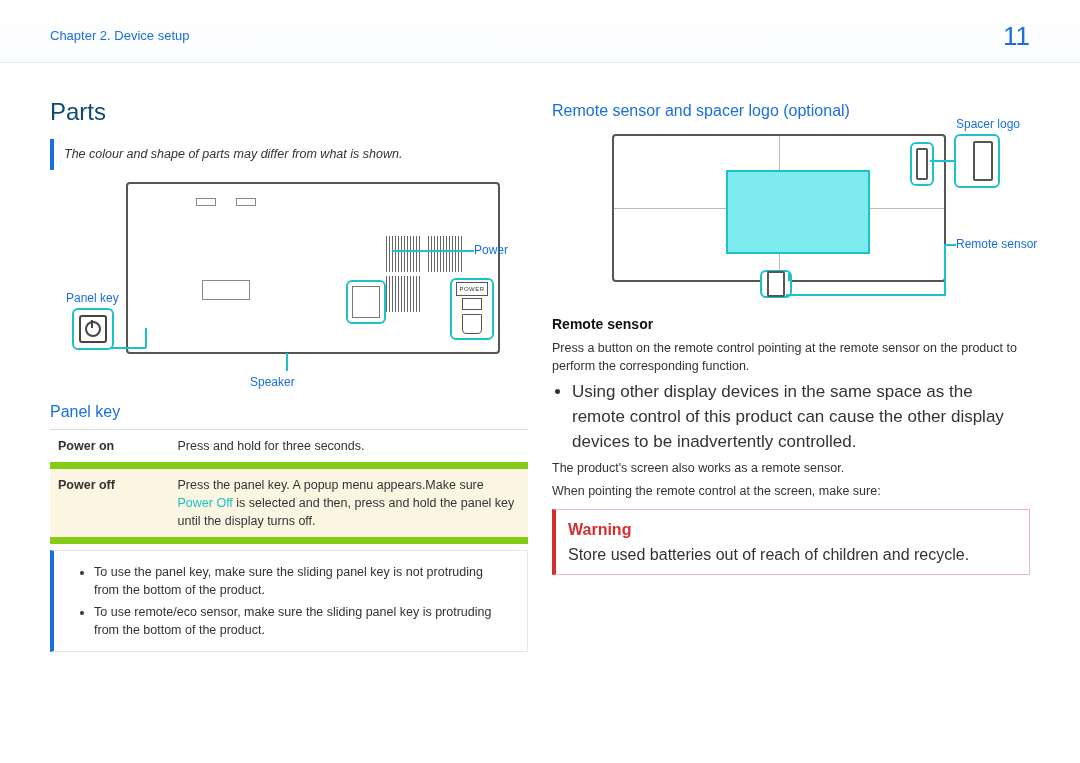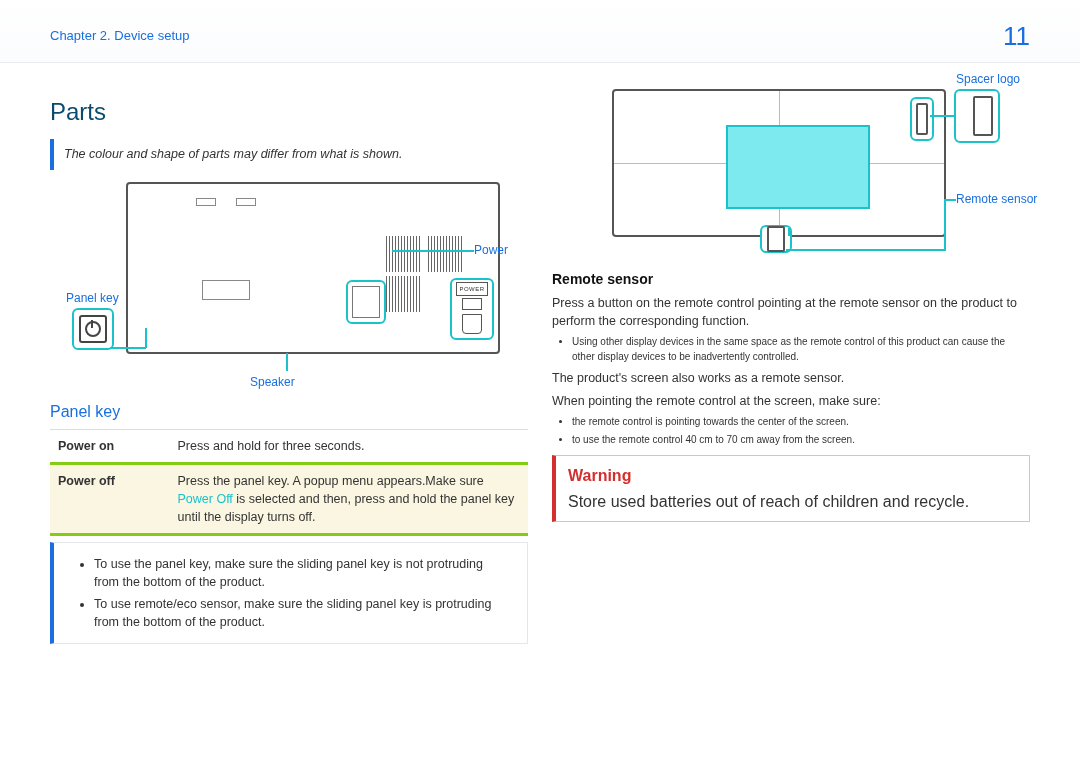--- a/index.html
+++ b/index.html
@@ -62,28 +62,28 @@
   }
   .warn-title { color: #d32f2f; font-weight: 700; margin-bottom: 2px; }
   table.panelkey {
     width: 100%;
     border-collapse: collapse;
     font-size: 12.5px;
     margin-top: 2px;
   }
   table.panelkey td {
     border-top: 1px solid #d9dde2;
-    border-bottom: 3px solid #84cc16;
+    border-bottom: 7px solid #84cc16;
     padding: 7px 8px;
     vertical-align: top;
   }
   table.panelkey td.rname { font-weight: 700; width: 25%; }
   table.panelkey tr.hl td { background: #fbf6e2; }
   .kw { color: #1cc2c9; }
-  ul.body { margin: 4px 0; padding-left: 20px; font-size: 10px; }
+  ul.body { margin: 4px 0; padding-left: 20px; font-size: 17px; }
   ul.body li { margin: 3px 0; }
   p.body { margin: 5px 0; font-size: 12.5px; }
 
   
   .dia1 { position: relative; width: 480px; height: 210px; margin: 4px auto 2px auto; }
   .dev1 {
     position: absolute;
     left: 76px; top: 4px;
     width: 370px; height: 168px;
     border: 2px solid #555;
@@ -210,20 +210,21 @@
 
       <div class="info-box">
         <ul id="info-list">
             <li>To use the panel key, make sure the sliding panel key is not protruding from the bottom of the product.</li>
             <li>To use remote/eco sensor, make sure the sliding panel key is protruding from the bottom of the product.</li>
           </ul>
       </div>
     </div>
 
     <div class="col">
+      <h2 class="sub" style="margin-top:18px;">Remote sensor and spacer logo (optional)</h2>
 
       <div class="dia2">
         <div class="dev2">
           <div class="cross-v"></div>
             <div class="cross-h"></div>
           <div class="inner-screen"></div>
         </div>
 
         <div class="rs-panel" style="left:208px; top:142px; width:28px;height:24px;">
           <div class="slab"></div>
@@ -246,24 +247,20 @@
         <div class="line" style="left:392px;top:116px;width:2px;height:52px;"></div>
       </div>
 
       <h3 class="blk">Remote sensor</h3>
       <p class="body">Press a button on the remote control pointing at the remote sensor on the product to perform the corresponding function.</p>
       <ul class="body">
         <li>Using other display devices in the same space as the remote control of this product can cause the other display devices to be inadvertently controlled.</li>
       </ul>
       <p class="body">The product's screen also works as a remote sensor.</p>
       <p class="body">When pointing the remote control at the screen, make sure:</p>
-      <ul class="body" id="rs-list2">
-          <li>the remote control is pointing towards the center of the screen.</li>
-          <li>to use the remote control 40 cm to 70 cm away from the screen.</li>
-        </ul>
 
       <div class="warn-box">
         <div class="warn-title">Warning</div>
         <div>Store used batteries out of reach of children and recycle.</div>
       </div>
     </div>
   </div>
 </div>
 
 </body></html>

